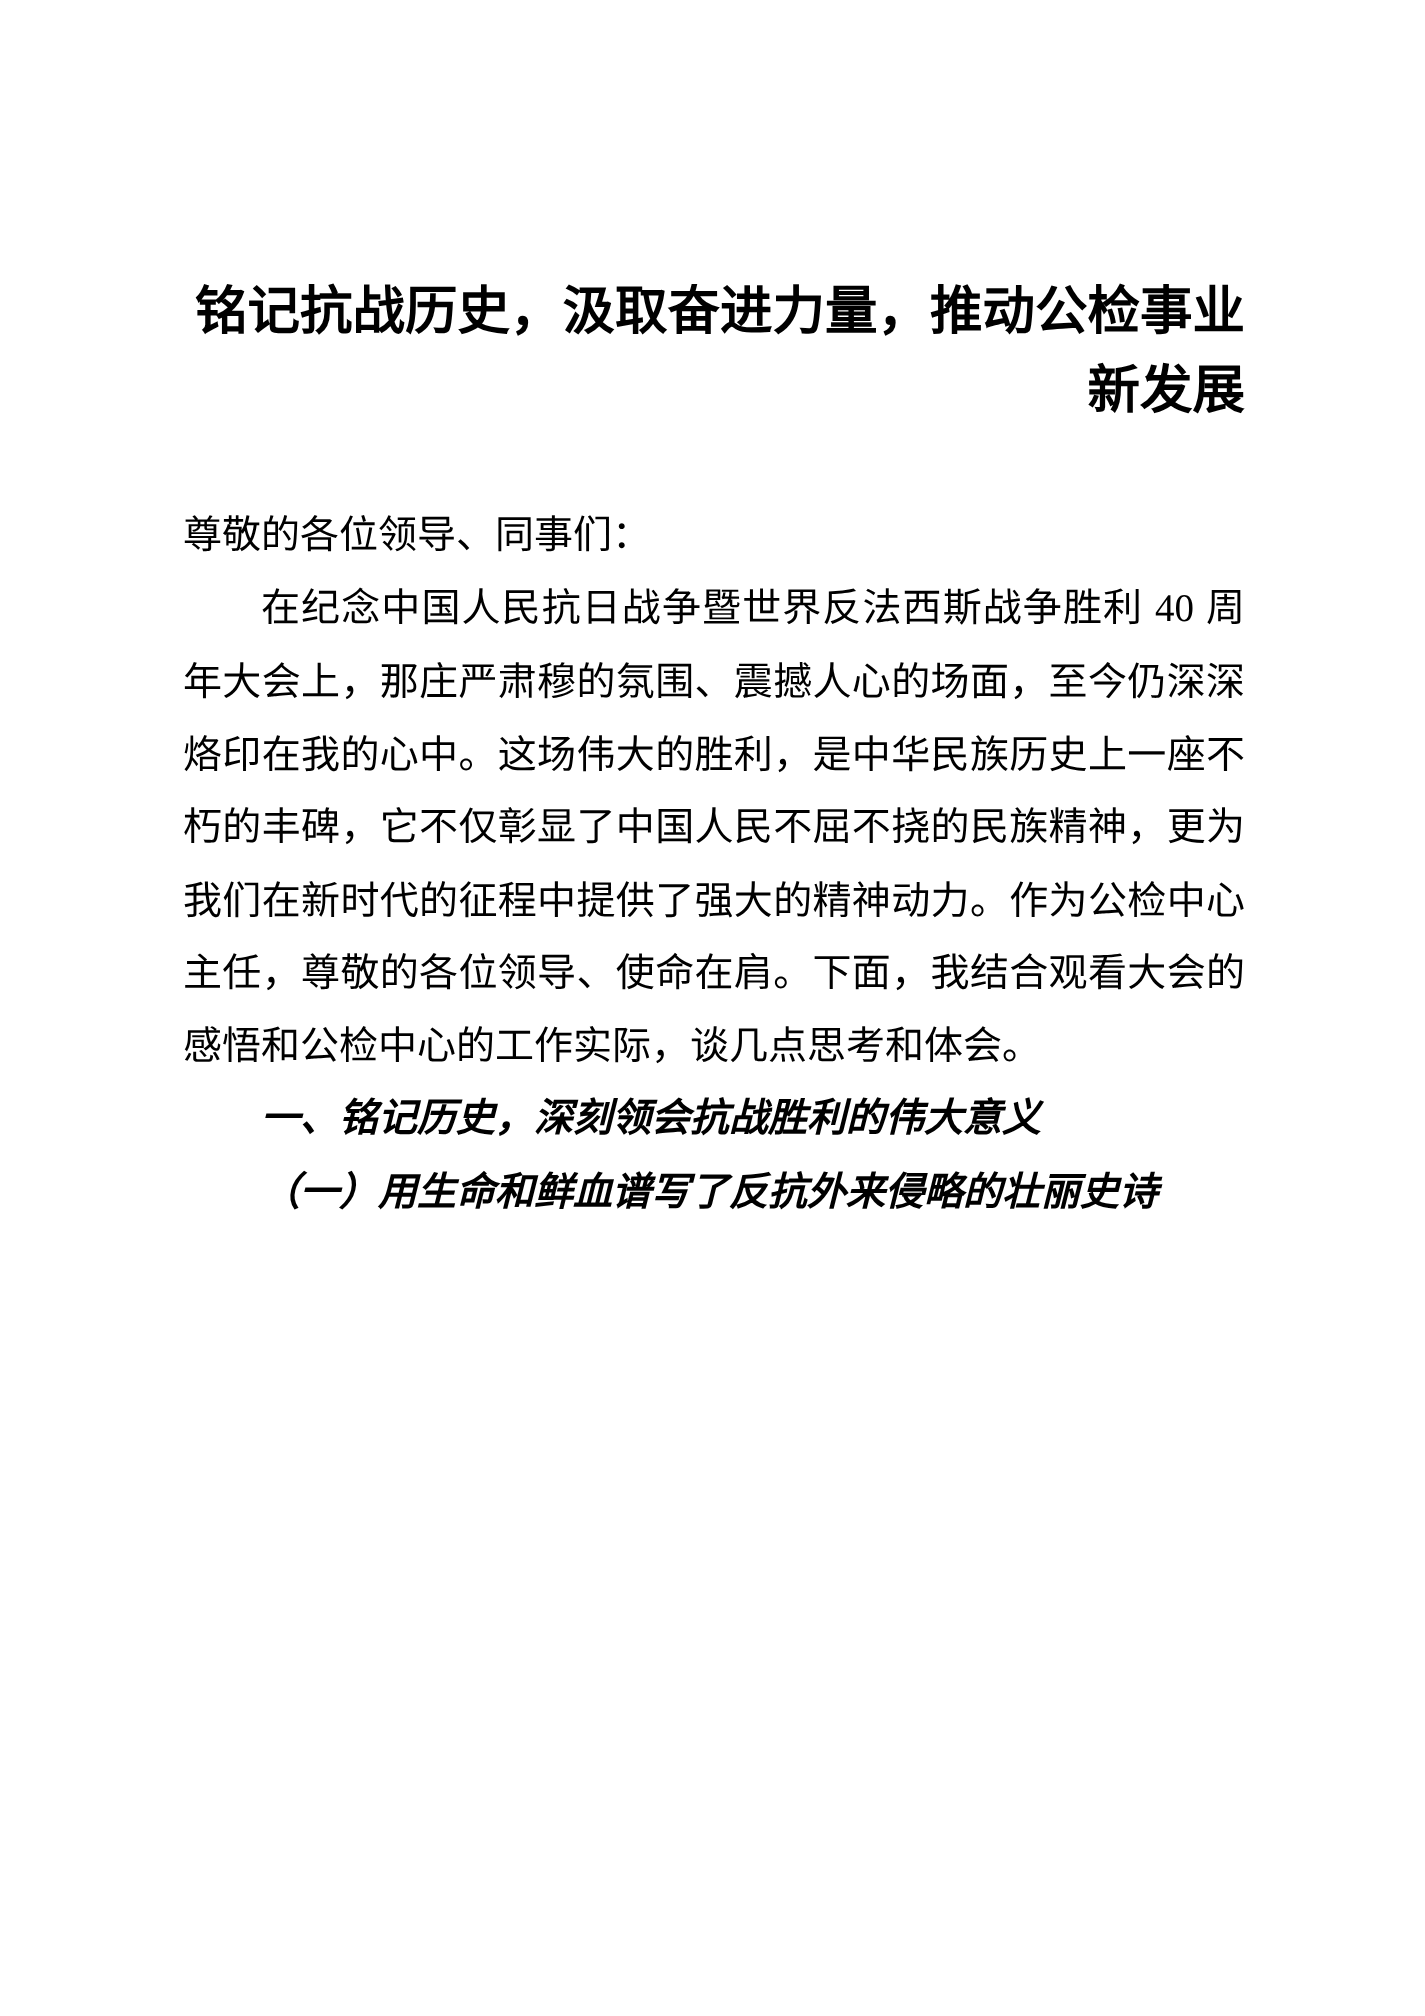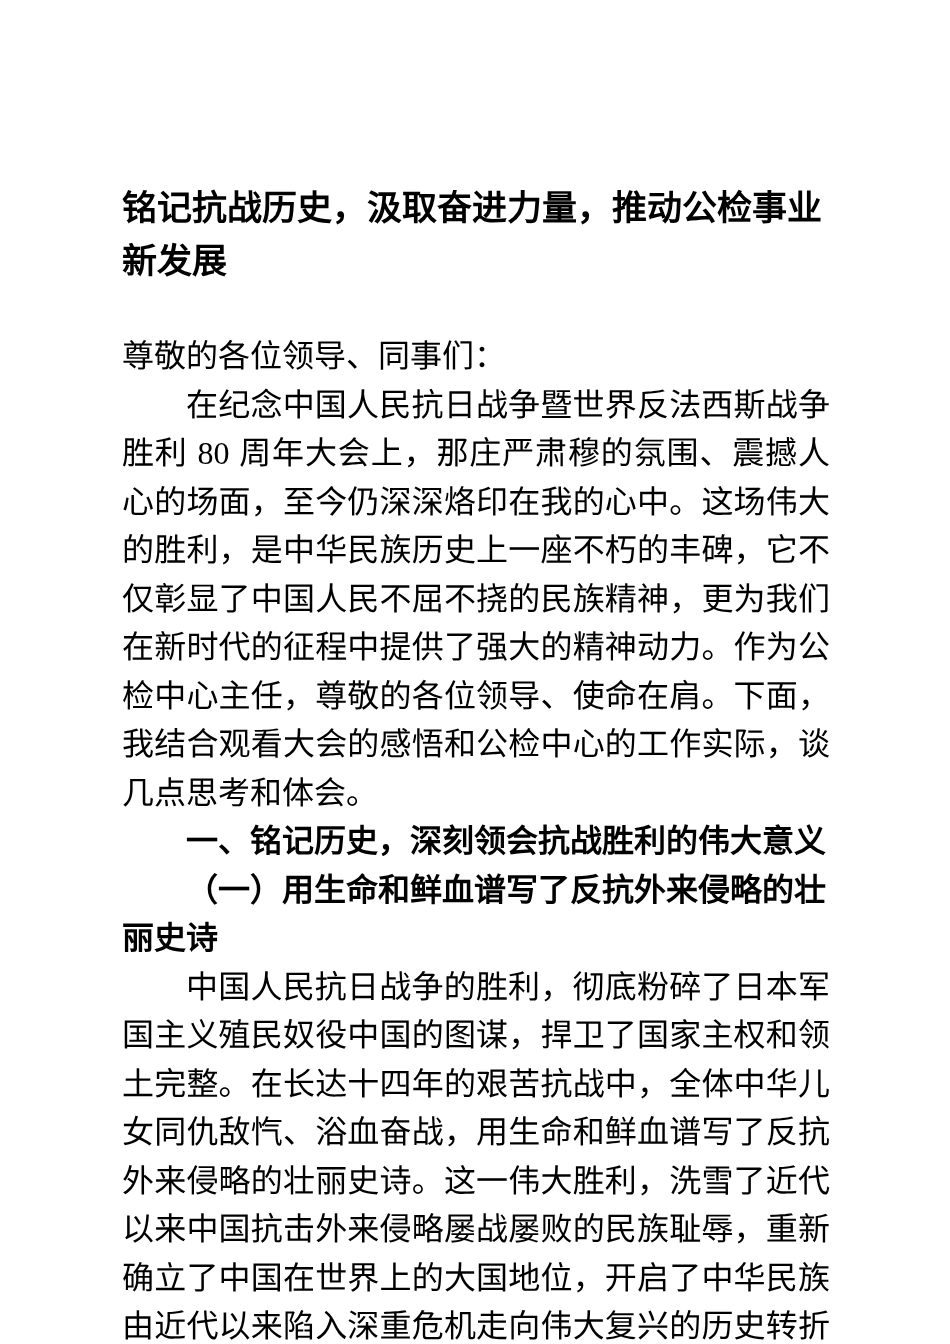--- a/index.html
+++ b/index.html
@@ -18,55 +18,55 @@
       box-sizing: border-box;
     }
     .content {
       box-sizing: border-box;
       padding: 181px 120px 0 122px;
     }
     .doc-title {
       font-size: 35px;
       font-weight: bold;
       line-height: 53px;
-      text-align: left;
+      text-align: right;
       margin: 0 0 45px 0;
       letter-spacing: 0;
     }
     .para {
       margin: 0;
-      font-size: 32px;
+      font-size: 26px;
       line-height: 48.5px;
       text-align: justify;
       word-break: break-all;
     }
     .para.indent {
       text-indent: 2em;
     }
     .para.heading {
       font-weight: bold;
       text-indent: 2em;
       text-align: left;
+      font-style: italic;
     }
     .serif-num {
       font-family: "Liberation Serif", "DejaVu Serif", serif;
     }
   </style>
 </head>
 <body>
 
 <div class="page">
   <div class="content">
 
     <h1 class="doc-title">铭记抗战历史，汲取奋进力量，推动公检事业新发展</h1>
 
     <p class="para">尊敬的各位领导、同事们：</p>
 
-    <p class="para indent"><span>在纪念中国人民抗日战争暨世界反法西斯战争胜利 </span><span class="serif-num">80</span><span> 周年大会上，那庄严肃穆的氛围、震撼人心的场面，至今仍深深烙印在我的心中。这场伟大的胜利，是中华民族历史上一座不朽的丰碑，它不仅彰显了中国人民不屈不挠的民族精神，更为我们在新时代的征程中提供了强大的精神动力。作为公检中心主任，尊敬的各位领导、使命在肩。下面，我结合观看大会的感悟和公检中心的工作实际，谈几点思考和体会。</span></p>
+    <p class="para indent"><span>在纪念中国人民抗日战争暨世界反法西斯战争胜利 </span><span class="serif-num">40</span><span> 周年大会上，那庄严肃穆的氛围、震撼人心的场面，至今仍深深烙印在我的心中。这场伟大的胜利，是中华民族历史上一座不朽的丰碑，它不仅彰显了中国人民不屈不挠的民族精神，更为我们在新时代的征程中提供了强大的精神动力。作为公检中心主任，尊敬的各位领导、使命在肩。下面，我结合观看大会的感悟和公检中心的工作实际，谈几点思考和体会。</span></p>
 
     <p class="para heading">一、铭记历史，深刻领会抗战胜利的伟大意义</p>
 
     <p class="para heading">（一）用生命和鲜血谱写了反抗外来侵略的壮丽史诗</p>
 
-    <p class="para indent">中国人民抗日战争的胜利，彻底粉碎了日本军国主义殖民奴役中国的图谋，捍卫了国家主权和领土完整。在长达十四年的艰苦抗战中，全体中华儿女同仇敌忾、浴血奋战，用生命和鲜血谱写了反抗外来侵略的壮丽史诗。这一伟大胜利，洗雪了近代以来中国抗击外来侵略屡战屡败的民族耻辱，重新确立了中国在世界上的大国地位，开启了中华民族由近代以来陷入深重危机走向伟大复兴的历史转折点。</p>
 
   </div>
 </div>
 
 </body></html>

